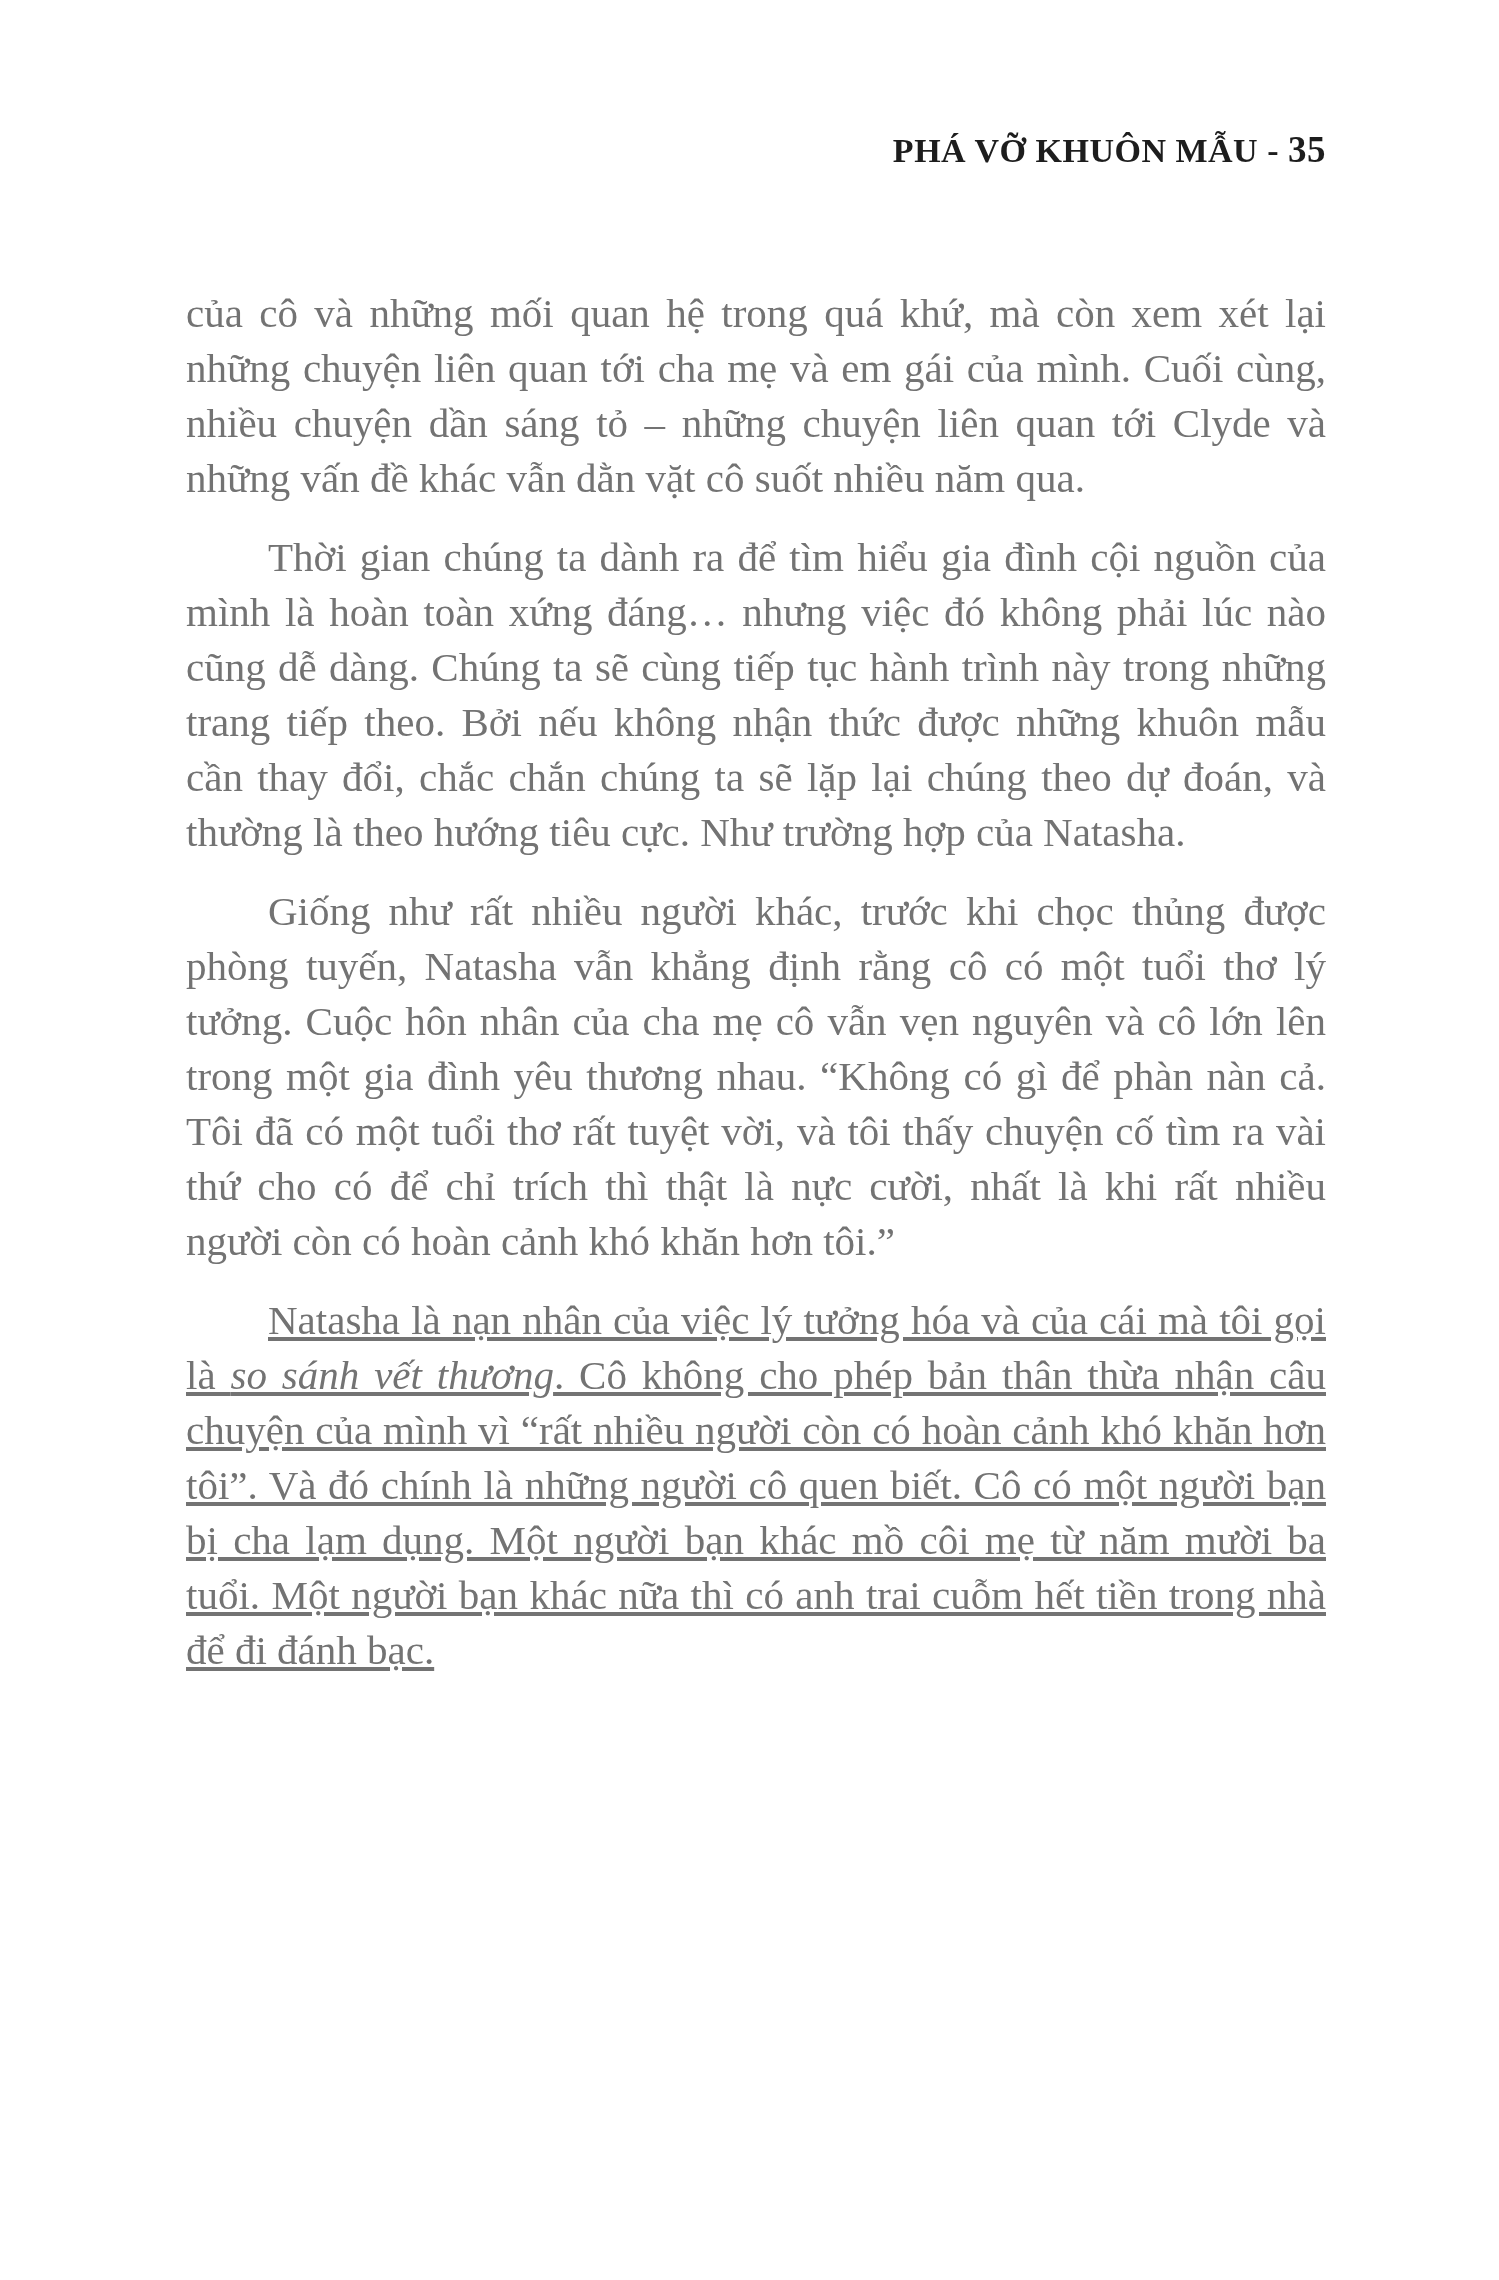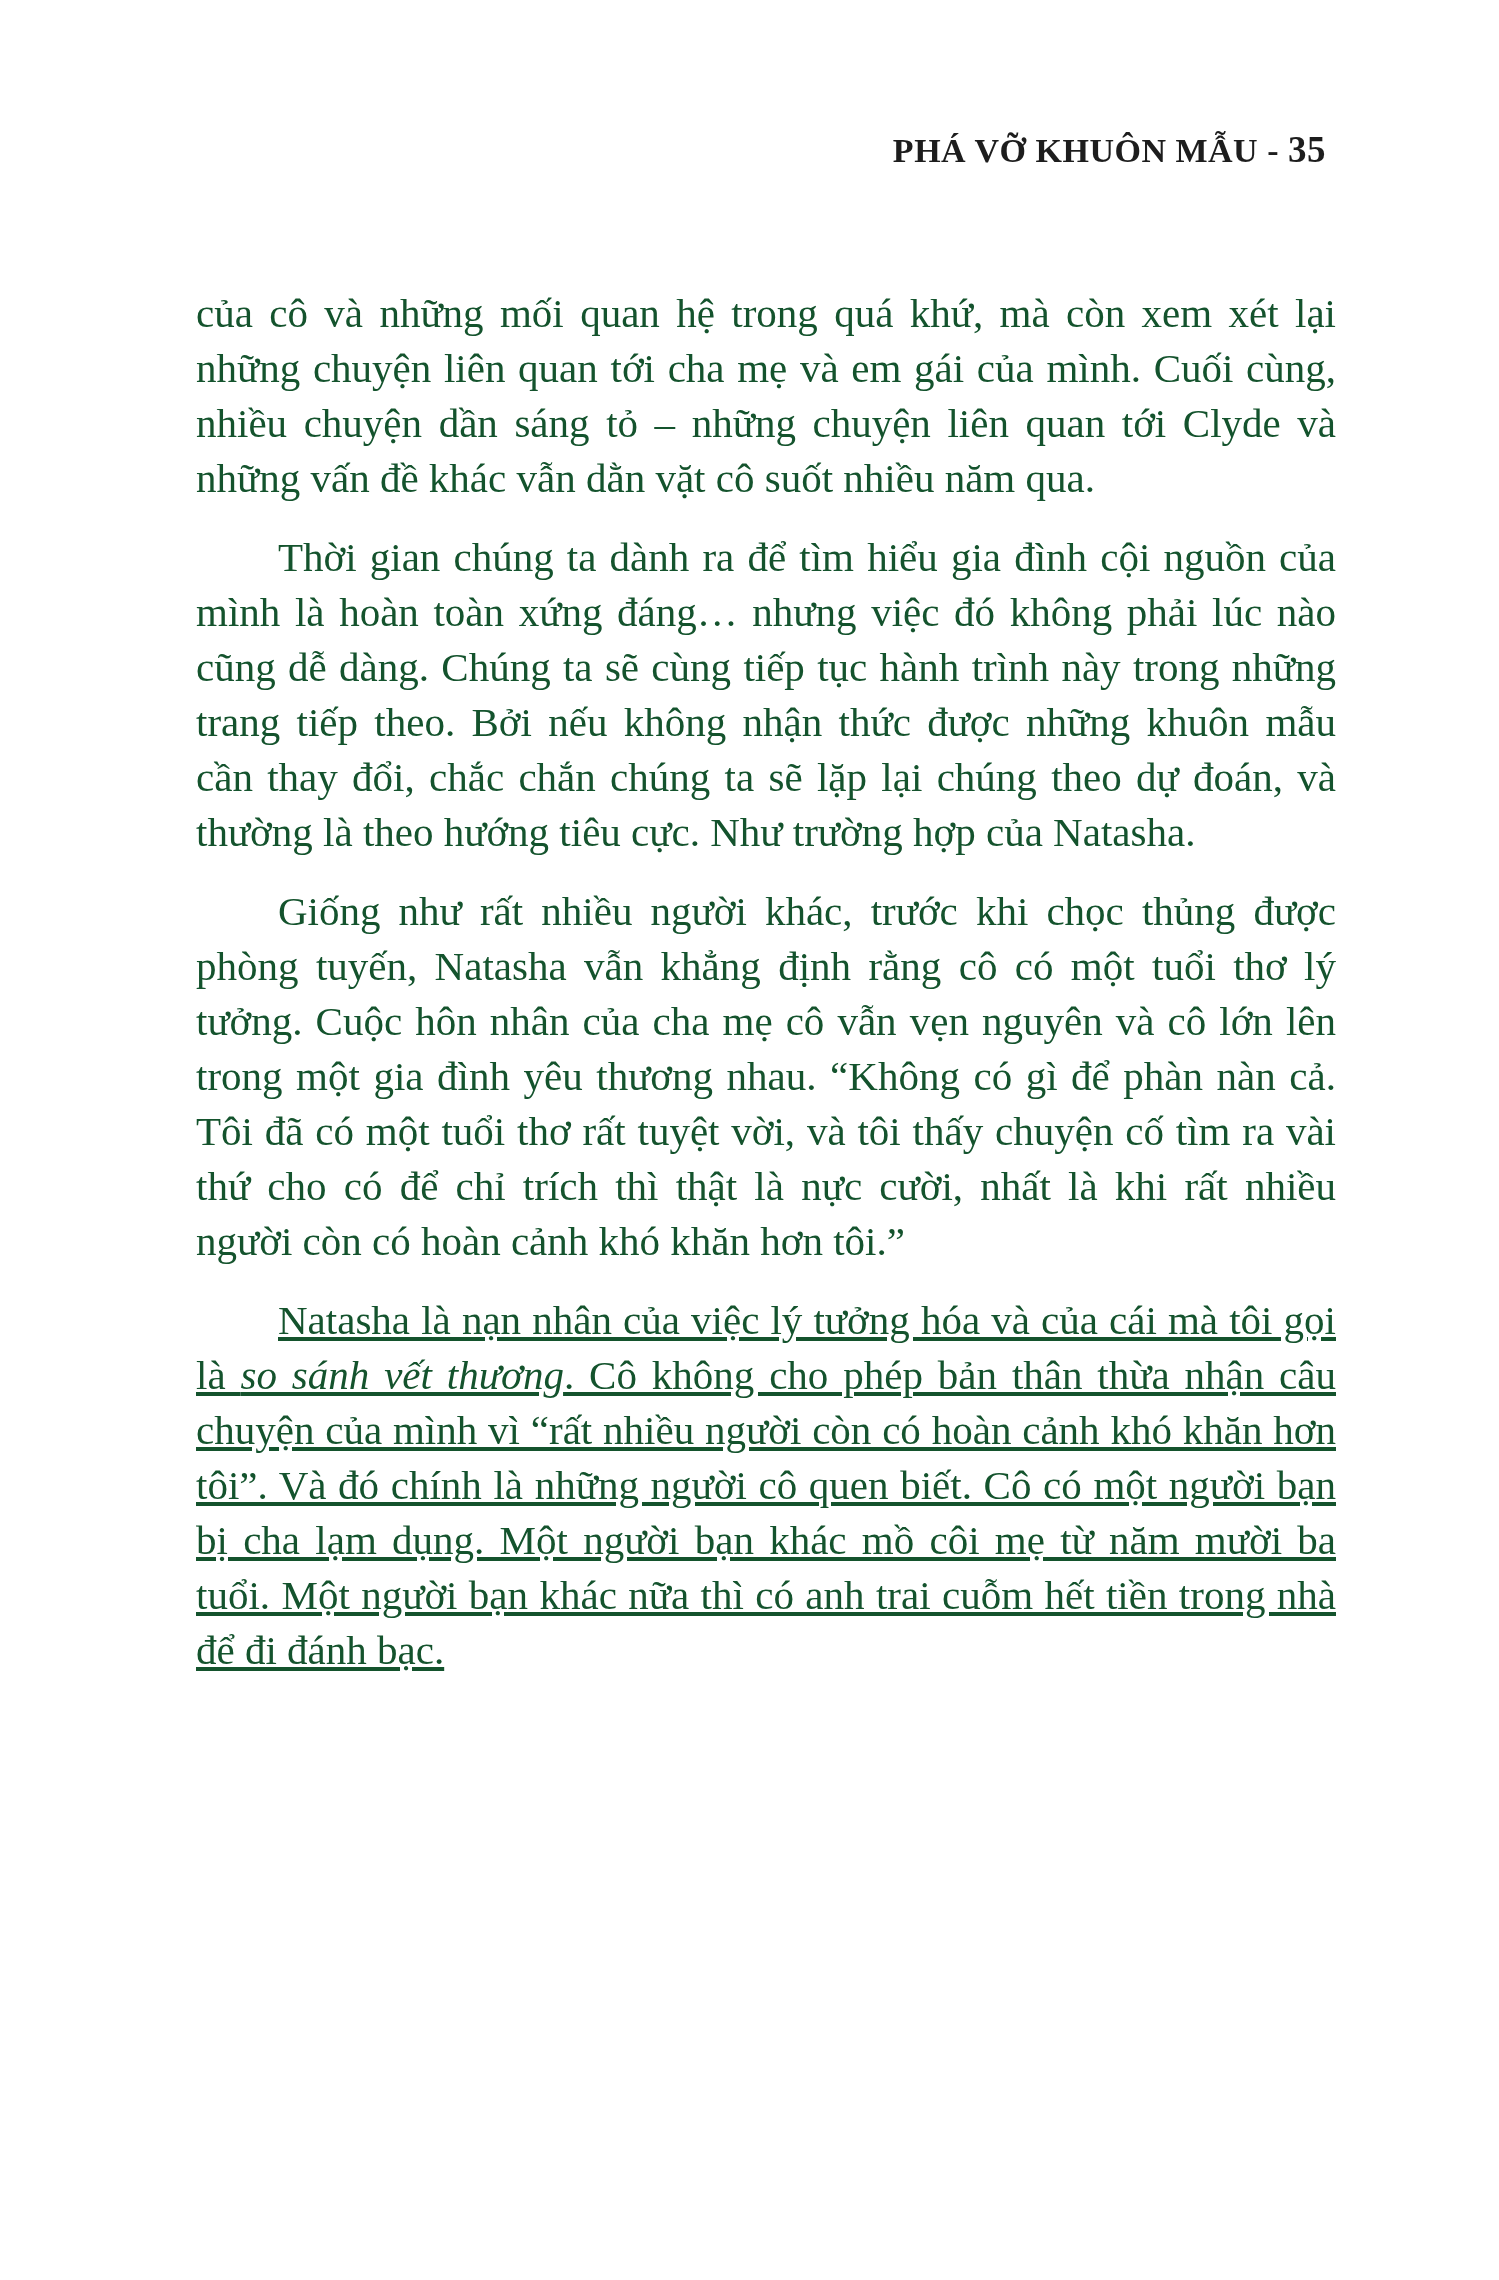--- a/index.html
+++ b/index.html
@@ -33,27 +33,27 @@
   }
   .running-head .head-sep {
     font-weight: 600;
   }
   .running-head .head-pagenum {
     font-weight: 700;
     font-size: 37px;
   }
   .body-text {
     position: absolute;
-    left: 196px;
+    left: 186px;
     top: 286px;
     width: 1140px;
     font-size: 41px;
     line-height: 55px;
     text-align: justify;
-    color: #14532d;
+    color: #737373;
   }
   .body-text p {
     margin: 0 0 24px 0;
   }
   .body-text p.indent {
     text-indent: 82px;
   }
   .body-text p:last-child {
     margin-bottom: 0;
     text-decoration: underline;

